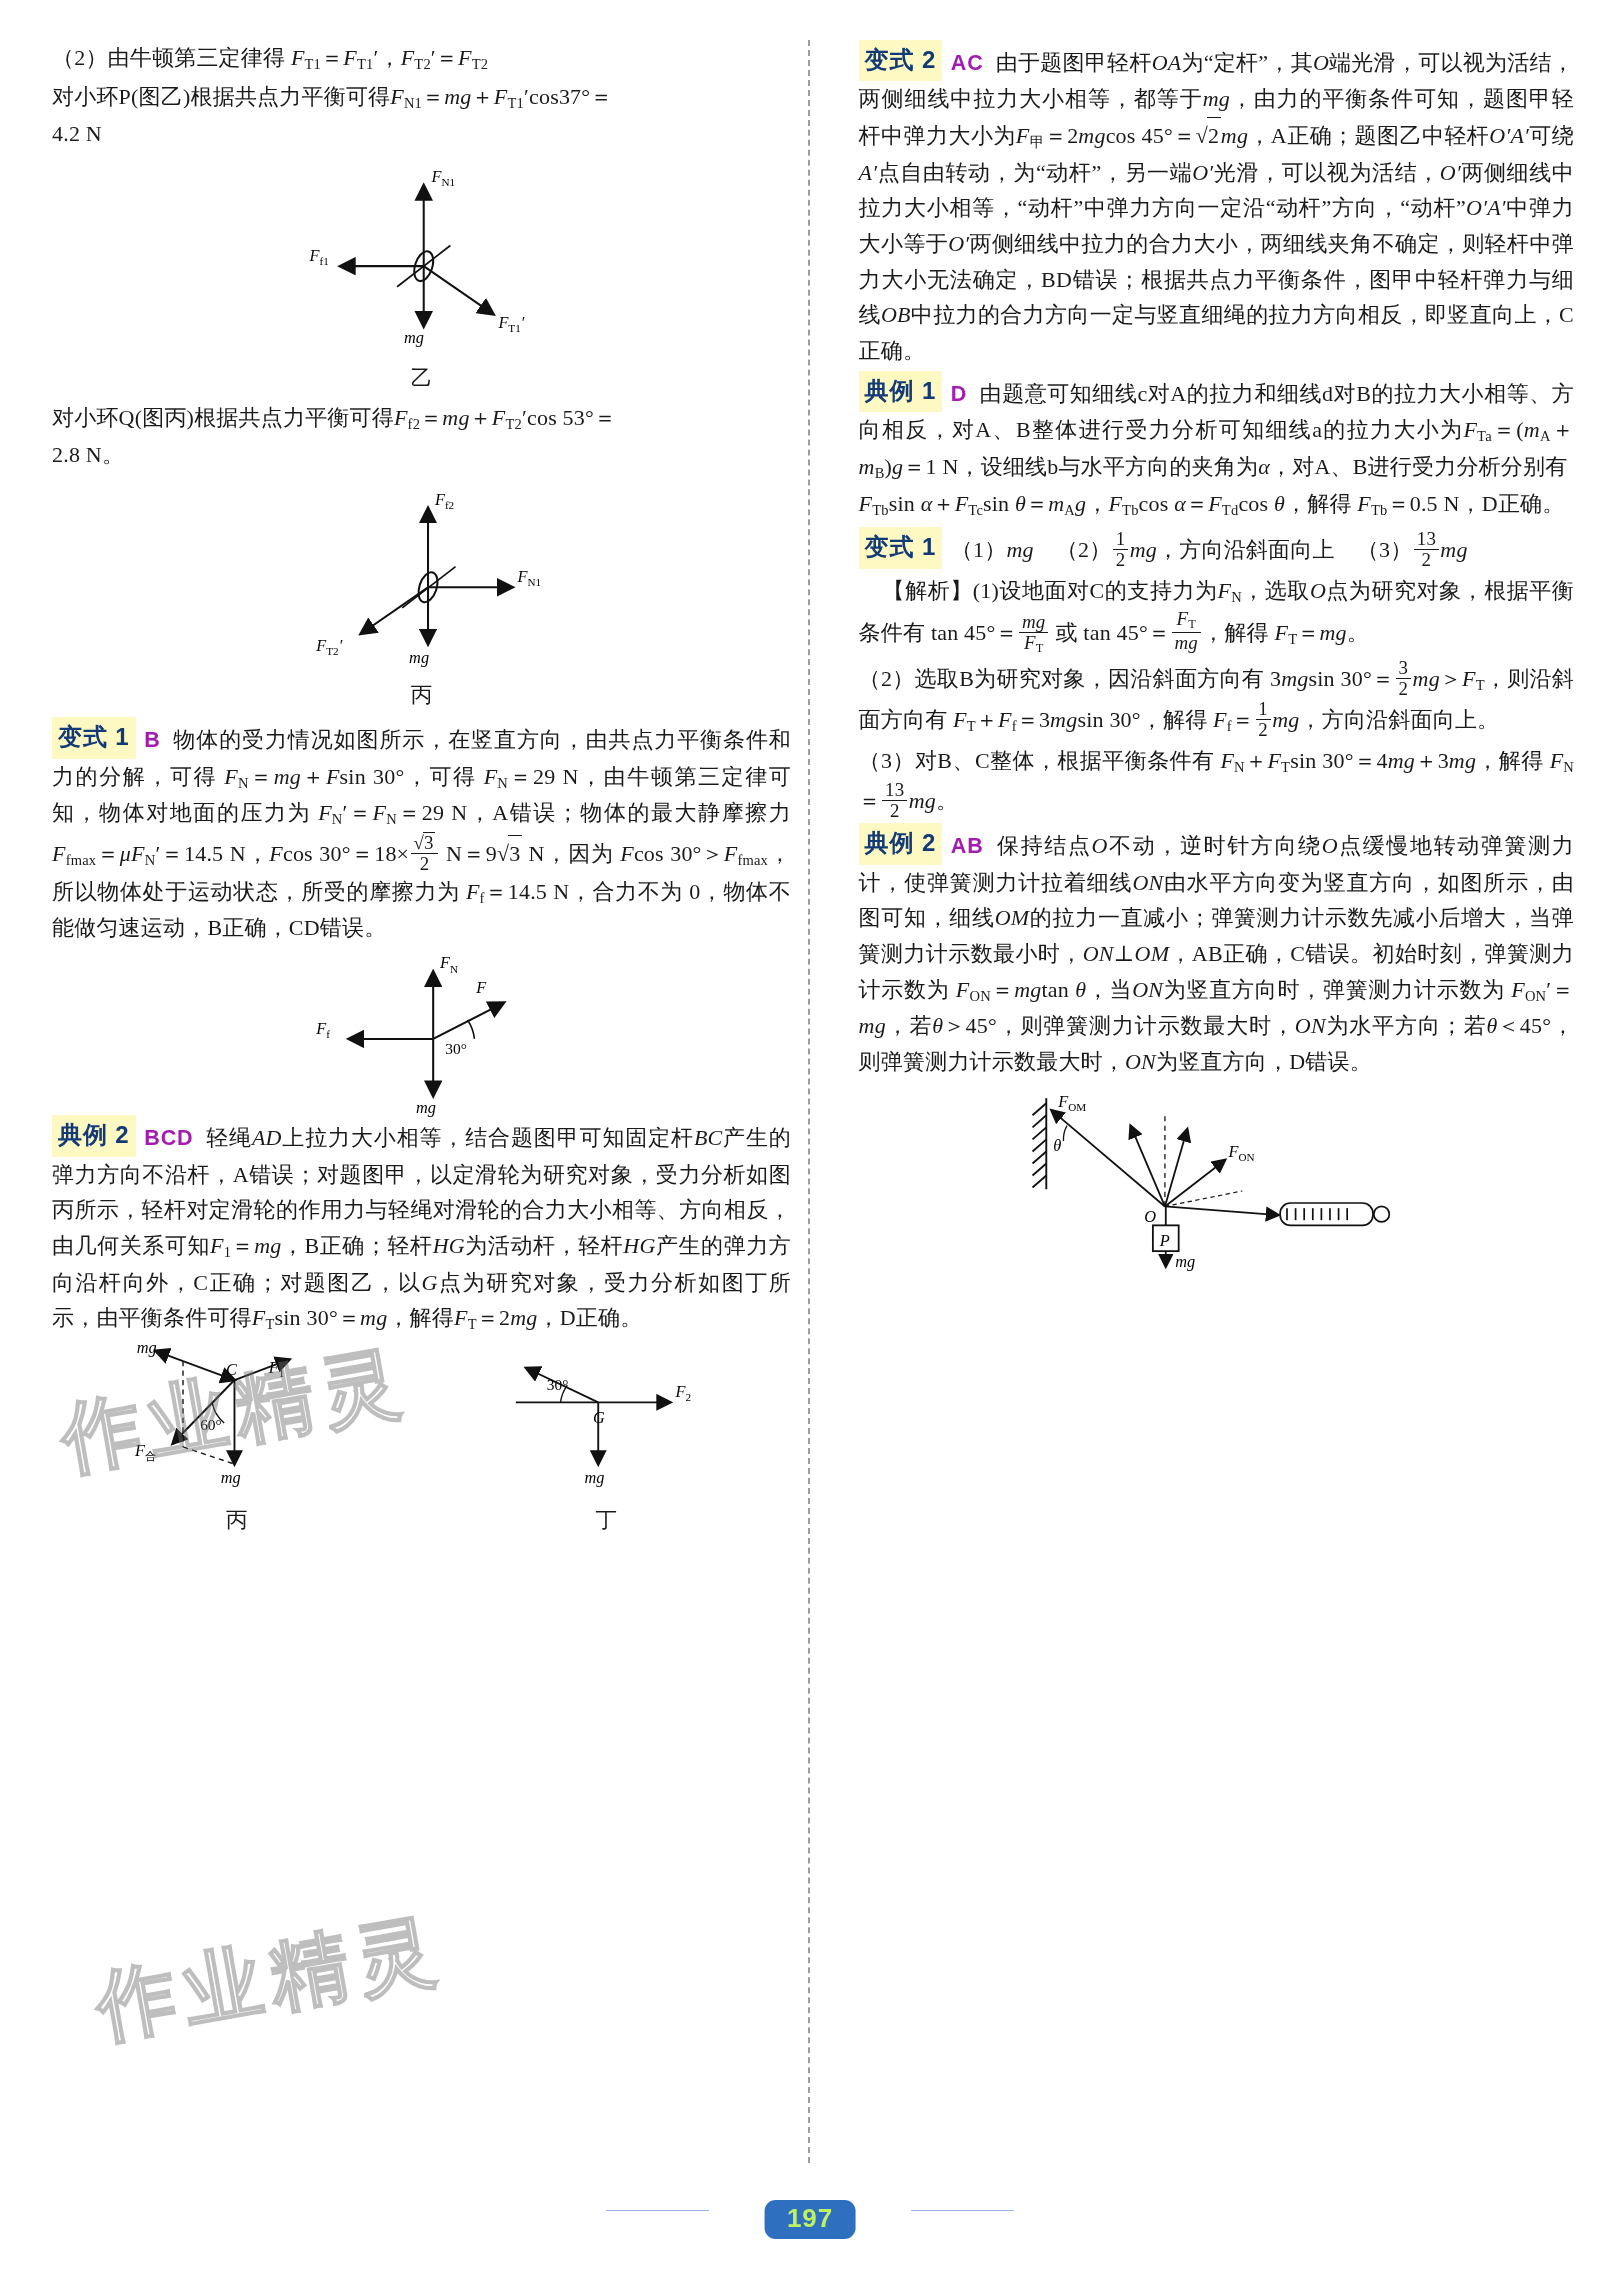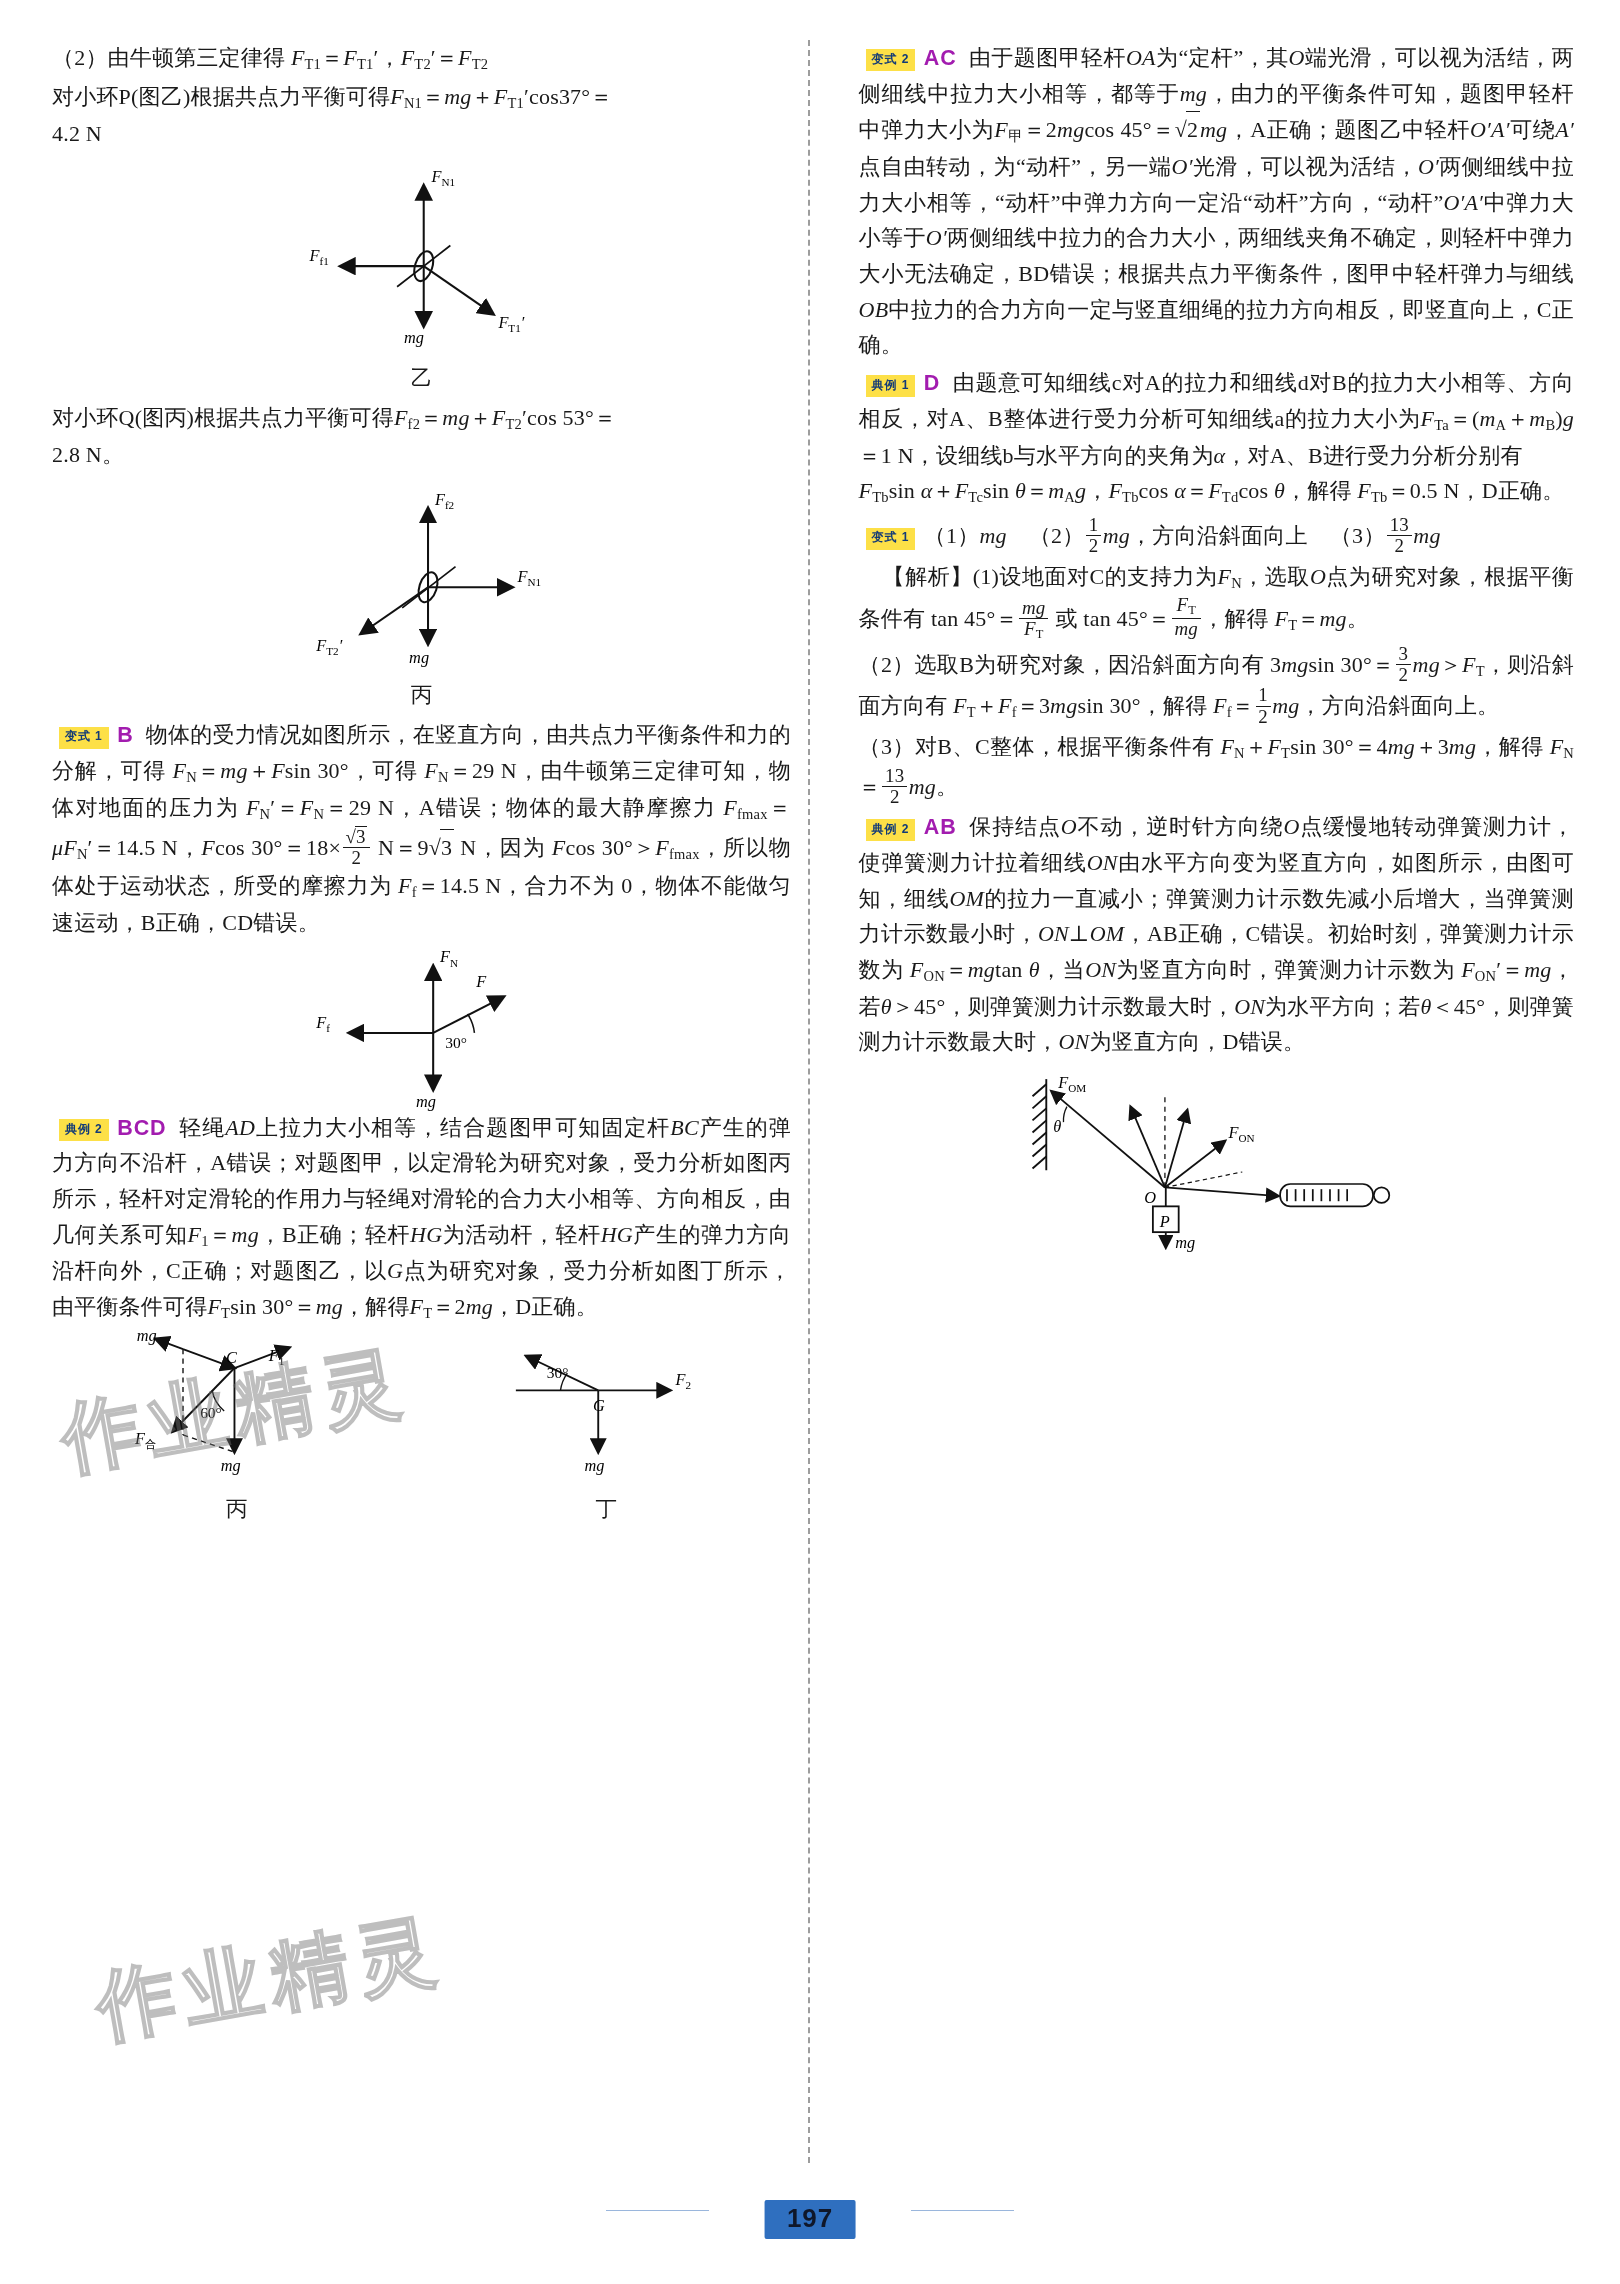--- a/index.html
+++ b/index.html
@@ -37,30 +37,29 @@
   }
   p{
     margin:0 0 2.6px 0;
     font-size:22px;
     line-height:1.62;
     text-align:justify;
     letter-spacing:0.2px;
   }
   .tag{
     display:inline-block;
-    background:#fde047;
+    background:#fef9c3;
     color:#123a77;
     font-weight:bold;
     font-family:"Liberation Sans","DejaVu Sans",sans-serif;
-    font-size:12px;
+    font-size:24px;
     padding:0.9px 6px 1.7px 6px;
     margin-right:8.6px;
     vertical-align:1.7px;
     letter-spacing:0.9px;
-    margin-left:7px;
   }
   .ans{
     color:#a21caf;
     font-weight:bold;
     font-family:"Liberation Sans","DejaVu Sans",sans-serif;
     font-size:21.5px;
     margin-right:12px;
     letter-spacing:0.9px;
   }
   i,.it{font-style:italic;}
@@ -114,26 +113,26 @@
     height:48px;
   }
   .pgband{
     position:absolute;left:50%;transform:translateX(-50%);
     top:0;width:206px;height:40px;
   }
   .pgnum{
     position:absolute;left:50%;transform:translateX(-50%);
     top:1.7px;
     background:#2f6fbf;
-    color:#0f172a;
+    color:#bef264;
     font-family:"Liberation Sans","DejaVu Sans",sans-serif;
     font-weight:bold;
     font-size:26px;
     padding:3.4px 22.4px 5.2px 22.4px;
-    border-radius:2px;
+    border-radius:11px;
     letter-spacing:0.9px;
   }
   .wing{
     position:absolute;top:12px;width:103px;height:15.5px;
     border-top:1.7px solid #9ab6dc;
   }
   .wing.l{left:-101px;}
   .wing.r{right:-101px;}
   
   .wm{

